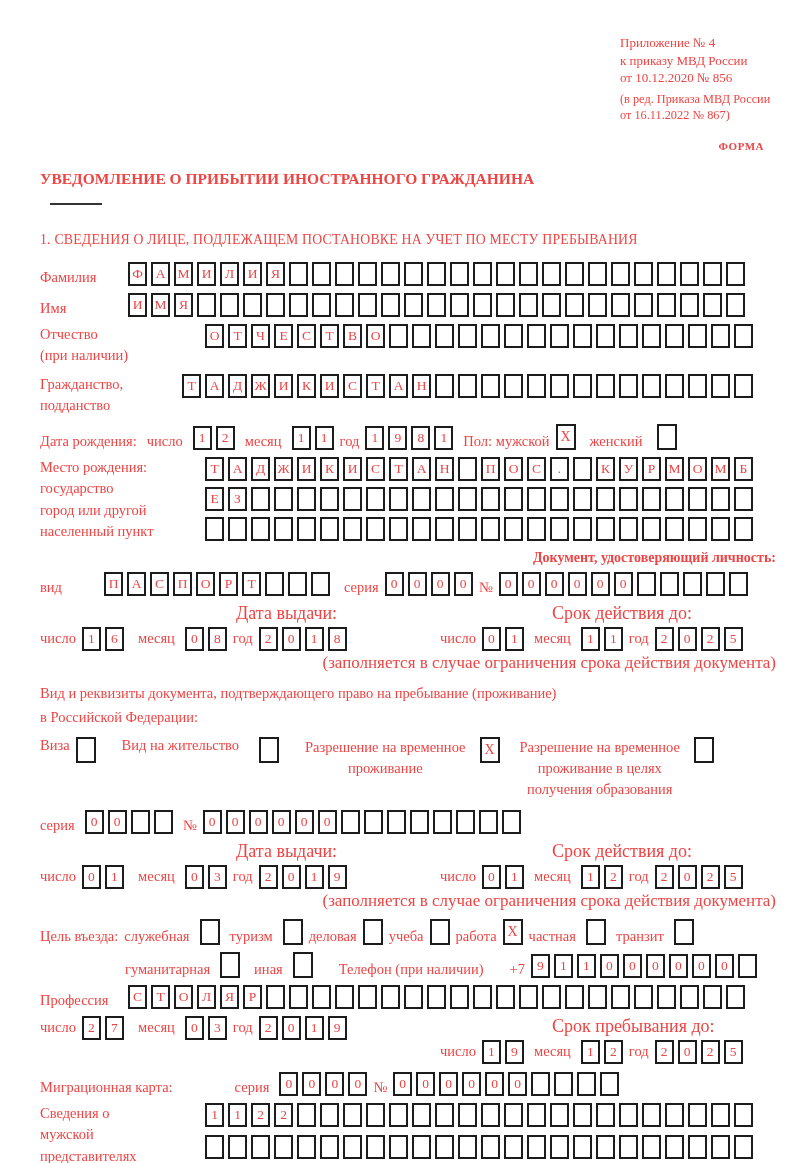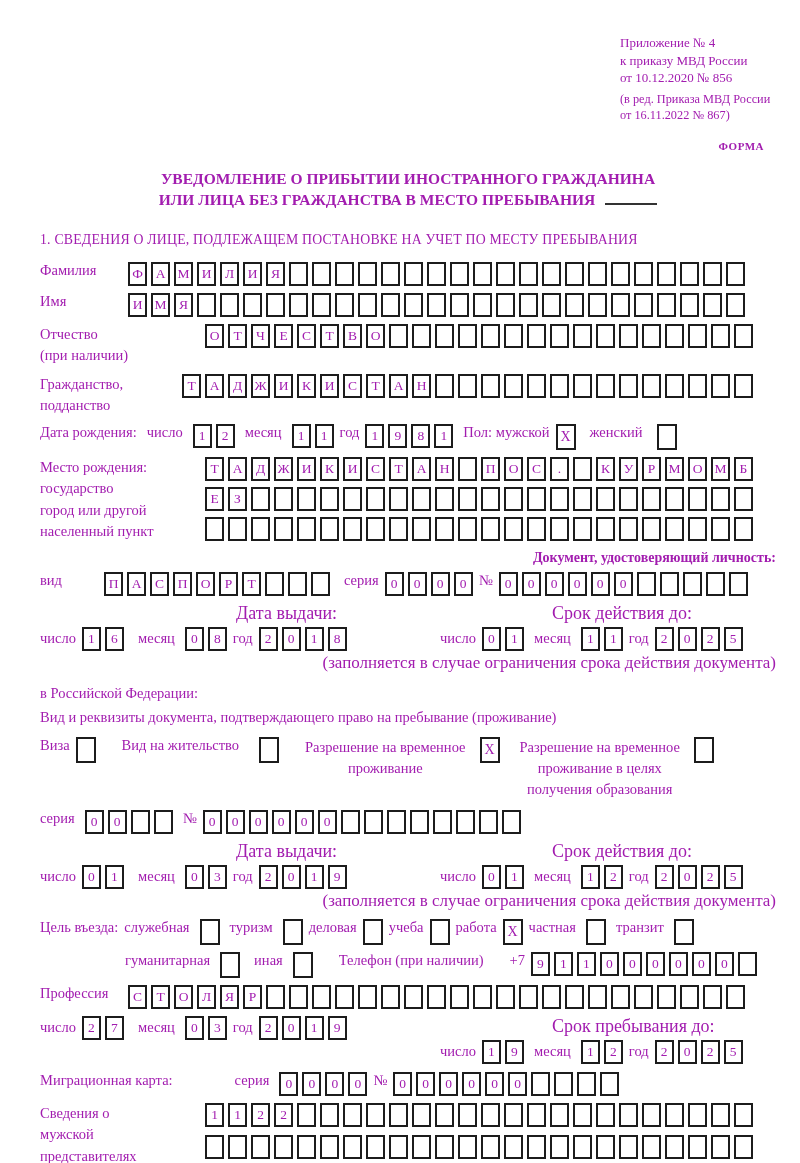--- a/index.html
+++ b/index.html
@@ -1,34 +1,34 @@
 <!DOCTYPE html>
 <html><head>
 <meta charset="utf-8">
 <style>
   * { box-sizing: border-box; margin: 0; padding: 0; }
   html, body { background: #ffffff; }
   .page {
     width: 800px; height: 1163px; margin: 0 auto; background: #fff;
     font-family: "Liberation Serif", "DejaVu Serif", serif;
-    color: #a21caf; position: relative; overflow: hidden;
+    color: #ef4444; position: relative; overflow: hidden;
     padding: 34px 24px 10px 40px; font-size: 14.5px;
   }
   
   .hdr-block { margin-left: 580px; width: 200px; }
   .hdr-line { font-size: 13px; line-height: 17.5px; white-space: nowrap; }
   .hdr-line.small { font-size: 12.3px; line-height: 16.5px; }
   .hdr-line.gap { margin-top: 4px; }
   .forma { text-align: right; padding-right: 12px; font-weight: bold; font-size: 11px; margin-top: 16px; letter-spacing: .5px; }
   
-  .title { text-align: center; font-weight: bold; font-size: 15.5px; margin-top: 16px; line-height: 21px; }
+  .title { text-align: left; font-weight: bold; font-size: 15.5px; margin-top: 16px; line-height: 21px; }
   .t-underline { display: inline-block; width: 52px; border-bottom: 2px solid #333; height: 14px; margin-left: 10px; }
   .sec-heading { font-weight: normal; font-size: 13.8px; margin-top: 22px; margin-bottom: 14px; letter-spacing: .2px; }
   
-  .frow { display: flex; align-items: flex-start; margin-bottom: 7px; }
+  .frow { display: flex; align-items: flex-end; margin-bottom: 7px; }
   .frow.top { align-items: flex-start; }
   .lbl { white-space: nowrap; }
   .lbl-col { display: flex; flex-direction: column; line-height: 21.5px; flex-shrink: 0; }
   .w88 { width: 88px; flex-shrink: 0; }
   .w142 { width: 142px; flex-shrink: 0; }
   .w165 { width: 165px; flex-shrink: 0; }
   
   .cells { display: inline-flex; gap: 4px; flex-wrap: nowrap; }
   .cell {
     width: 19px; height: 24px; border: 2px solid #1c1c1c; flex-shrink: 0;
@@ -70,21 +70,21 @@
     <div class="hdr-line">к приказу МВД России</div>
     <div class="hdr-line">от 10.12.2020 № 856</div>
     <div class="hdr-line small gap">(в ред. Приказа МВД России</div>
     <div class="hdr-line small">от 16.11.2022 № 867)</div>
   </div>
 
   <div class="forma">ФОРМА</div>
 
   <div class="title">
     <div>УВЕДОМЛЕНИЕ О ПРИБЫТИИ ИНОСТРАННОГО ГРАЖДАНИНА</div>
-    <div><span>ИЛИ ЛИЦА БЕЗ ГРАЖДАНСТВА В МЕСТО ПРЕБЫВАНИЯ</span><span class="t-underline"></span></div>
+    <div><span class="t-underline"></span></div>
   </div>
 
   <div class="sec-heading">1. СВЕДЕНИЯ О ЛИЦЕ, ПОДЛЕЖАЩЕМ ПОСТАНОВКЕ НА УЧЕТ ПО МЕСТУ ПРЕБЫВАНИЯ</div>
 
   <div class="frow">
     <span class="lbl w88">Фамилия</span>
     <span class="cells">
         <span class="cell">Ф</span>
         <span class="cell">А</span>
         <span class="cell">М</span>
@@ -409,22 +409,22 @@
             <span class="cell">2</span>
             <span class="cell">0</span>
             <span class="cell">2</span>
             <span class="cell">5</span>
           </span>
       </div>
     </div>
   </div>
   <div class="note">(заполняется в случае ограничения срока действия документа)</div>
 
+  <div class="intro">Вид и реквизиты документа, подтверждающего право на пребывание (проживание)</div>
   <div class="intro">в Российской Федерации:</div>
-  <div class="intro">Вид и реквизиты документа, подтверждающего право на пребывание (проживание)</div>
 
   <div class="permits">
     <span class="lbl">Виза</span>
     <span class="cbox gap6"></span>
     <span class="lbl gap26">Вид на жительство</span>
     <span class="cbox gap20"></span>
     <span class="multi gap26">
       <div>Разрешение на временное</div>
       <div>проживание</div>
     </span>

